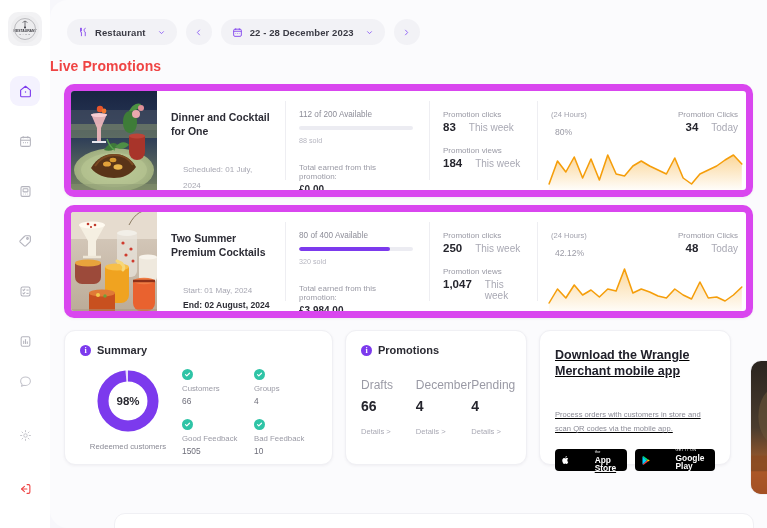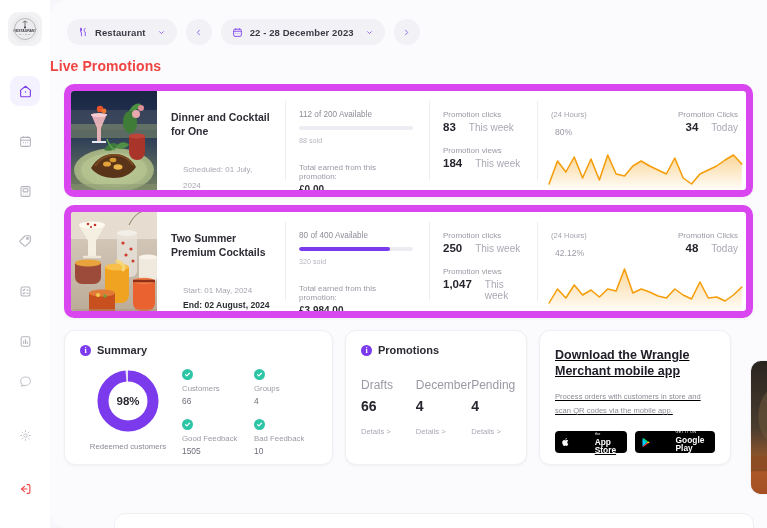--- a/index.html
+++ b/index.html
@@ -201,21 +201,21 @@
   .card-promos { flex: 0 0 182px; padding: 13px 0 0 15px; }
   .promos-grid { display:flex; margin-top: 22px;}
   .pm-col { flex: 1; }
   .pm-label { font-size: 12px; color:#9a9aa5;}
   .pm-value { font-size: 14px; font-weight: 700; color:#25252d; margin-top: 6px;}
   .pm-link { font-size: 7.6px; color:#a9a9b4; margin-top: 13px; cursor:pointer;}
 
   
   .card-app { flex: 0 0 190px; padding: 16px 15px 0 15px; text-decoration: underline; }
   .app-title { font-size: 12.5px; font-weight: 700; color:#20202a; line-height: 1.3;}
-  .app-desc { font-size: 7.6px; color:#8a8a95; line-height: 1.95; margin-top: 10px;}
+  .app-desc { font-size: 7.6px; color:#8a8a95; line-height: 1.95; margin-top: 28px;}
   .store-row { display:flex; gap: 8px; margin-top: 12px;}
   .store-btn {
     background:#000; border-radius: 4px; height: 22px;
     display:flex; align-items:center; gap: 4px; padding: 0 7px; cursor:pointer;
   }
   .store-txt { color:#fff; line-height:1;margin-left:21px;}
   .store-txt .s1 { font-size: 3.8px; display:block; letter-spacing:.2px;}
   .store-txt .s2 { font-size: 8.4px; display:block; font-weight:600; margin-top:1px;}
 
   

